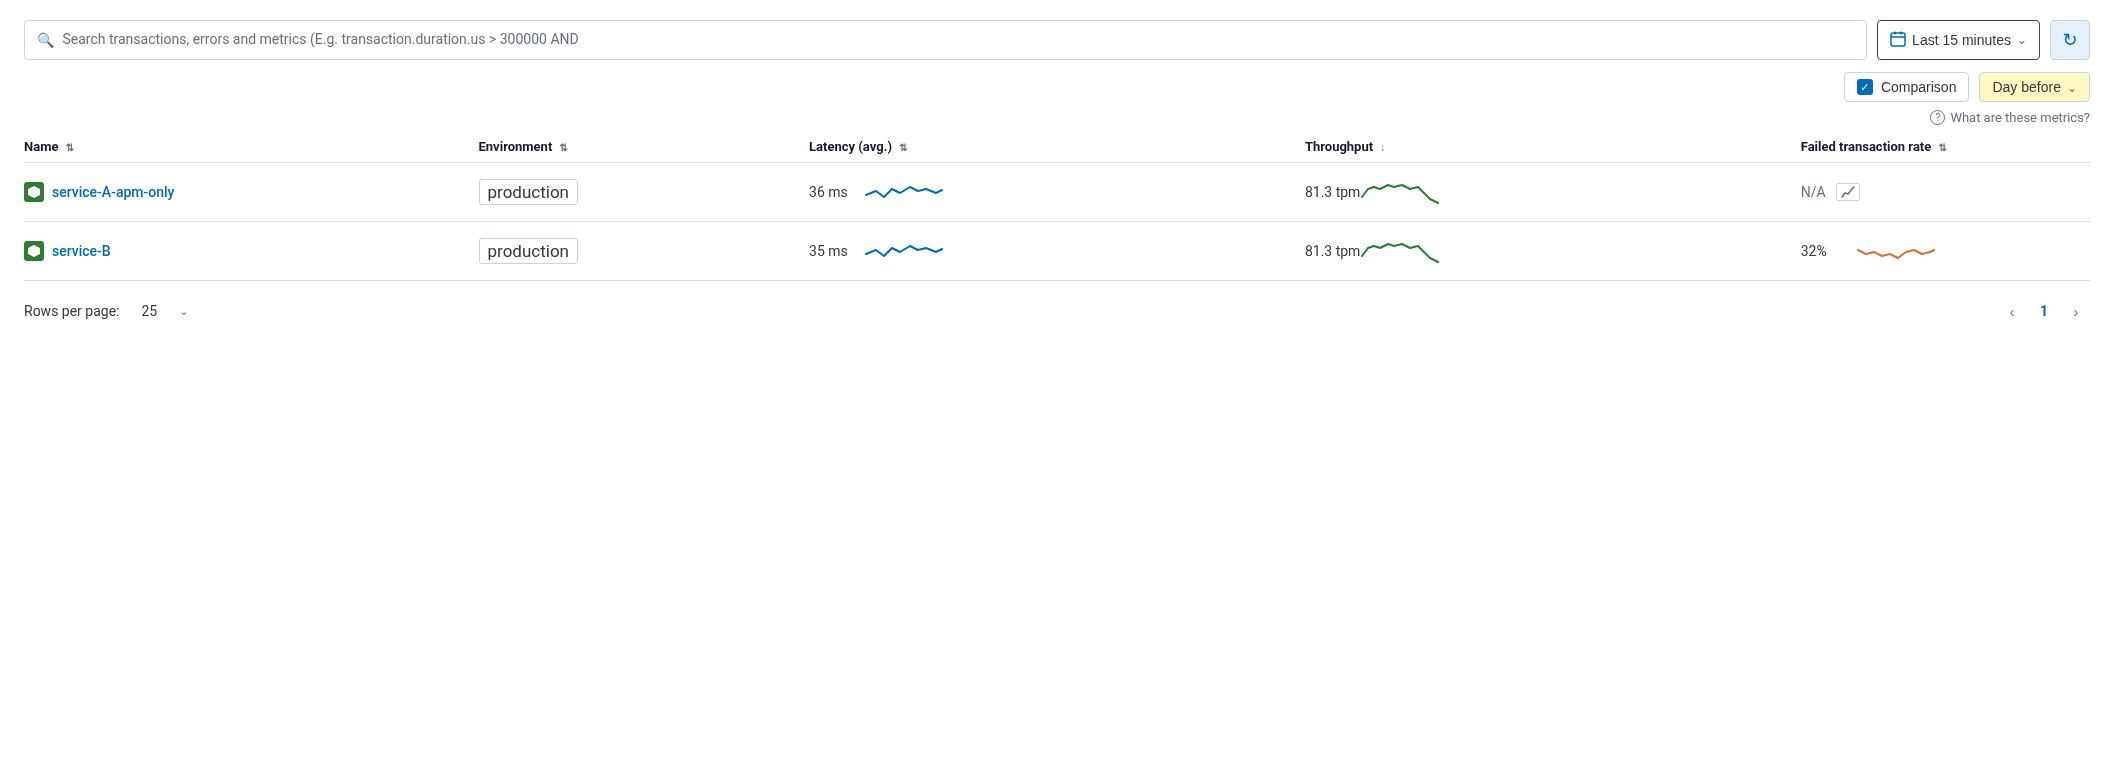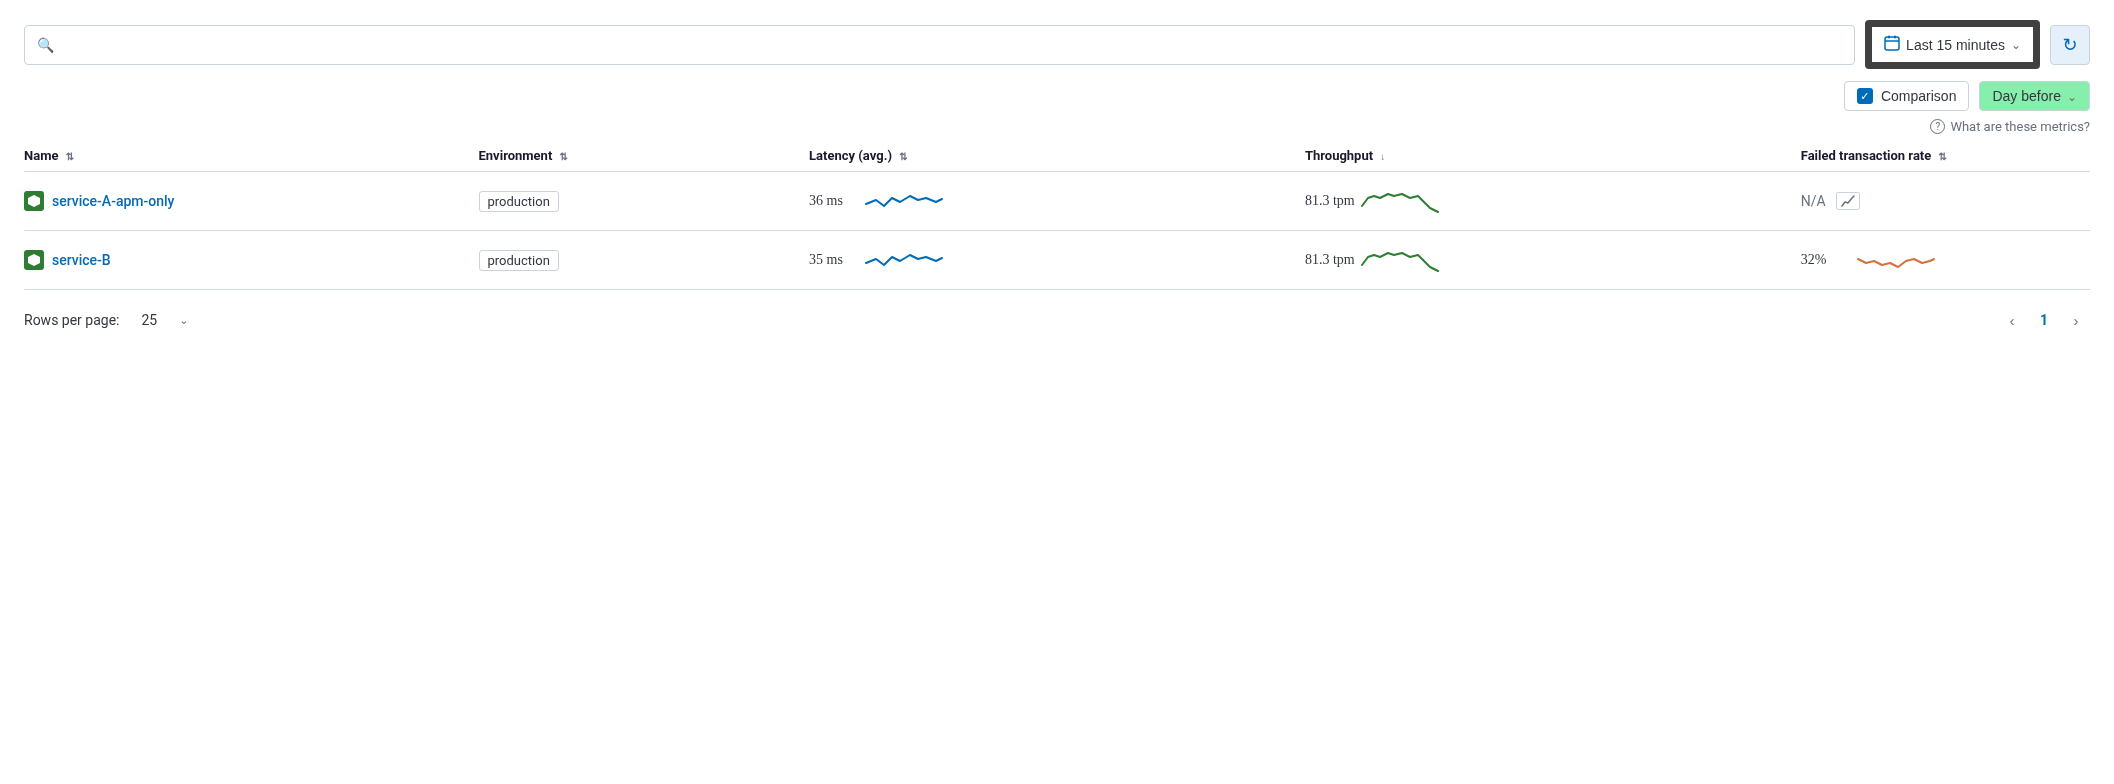--- a/index.html
+++ b/index.html
@@ -65,21 +65,21 @@
     .search-text {
       color: #69707d;
       font-size: 14px;
       line-height: 1.4;
     }
 
     .date-btn {
       display: flex;
       align-items: center;
       gap: 6px;
-      border: 7px solid #404040;
+      border: 1px solid #404040;
       border-radius: 4px;
       padding: 8px 12px;
       background: #fff;
       cursor: pointer;
       font-size: 14px;
       color: #343741;
       white-space: nowrap;
       min-height: 40px;
     }
     .date-btn .calendar-icon {
@@ -138,21 +138,21 @@
       font-size: 11px;
     }
 
     .day-before-btn {
       display: flex;
       align-items: flex-end;
       gap: 6px;
       border: 1px solid #c9d3e0;
       border-radius: 4px;
       padding: 6px 12px;
-      background: #86efac;
+      background: #fef9c3;
       cursor: pointer;
       font-size: 14px;
       color: #343741;
     }
 
     
     .metrics-help {
       display: flex;
       justify-content: flex-end;
       align-items: center;
@@ -226,30 +226,29 @@
     .service-icon svg {
       width: 14px;
       height: 14px;
     }
 
     .env-badge {
       display: inline-block;
       border: 1px solid #c9d3e0;
       border-radius: 3px;
       padding: 2px 8px;
-      font-size: 13px;
+      font-size: 17px;
       color: #343741;
       background: #fff;
     }
 
     .metric-cell {
       display: flex;
       align-items: center;
       gap: 0;
-      font-family: Liberation Serif, serif;
     }
     .metric-value {
       font-size: 14px;
       color: #343741;
       min-width: 55px;
     }
 
     
     .sparkline {
       flex-shrink: 0;
@@ -325,20 +324,21 @@
 </head>
 <body>
 
 <div class="container">
 
 
   <div class="toolbar">
     <div class="search-box">
       <span class="search-icon-wrap">🔍</span>
       <div>
+        <div class="search-text">Search transactions, errors and metrics (E.g. transaction.duration.us &gt; 300000 AND</div>
       </div>
     </div>
     <button class="date-btn">
       <span class="calendar-icon">
         <svg width="16" height="16" viewBox="0 0 16 16" fill="none" xmlns="http://www.w3.org/2000/svg">
           <rect x="1" y="2" width="14" height="13" rx="2" stroke="#006bb8" stroke-width="1.5" fill="none"></rect>
           <line x1="1" y1="6" x2="15" y2="6" stroke="#006bb8" stroke-width="1.5"></line>
           <rect x="4" y="0.5" width="2" height="3" rx="1" fill="#006bb8"></rect>
           <rect x="10" y="0.5" width="2" height="3" rx="1" fill="#006bb8"></rect>
         </svg>

